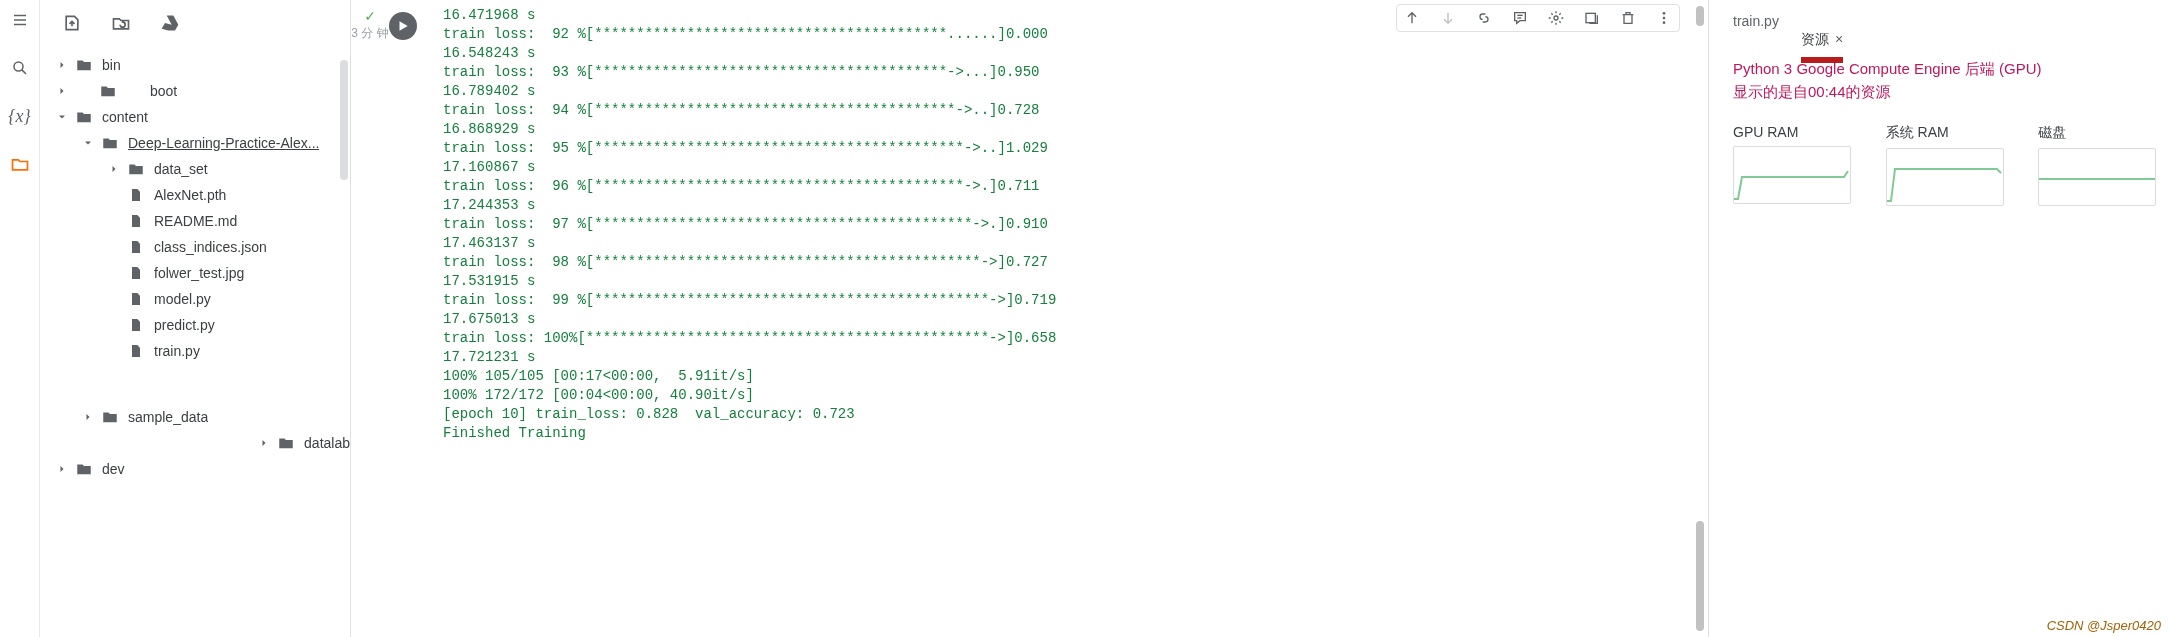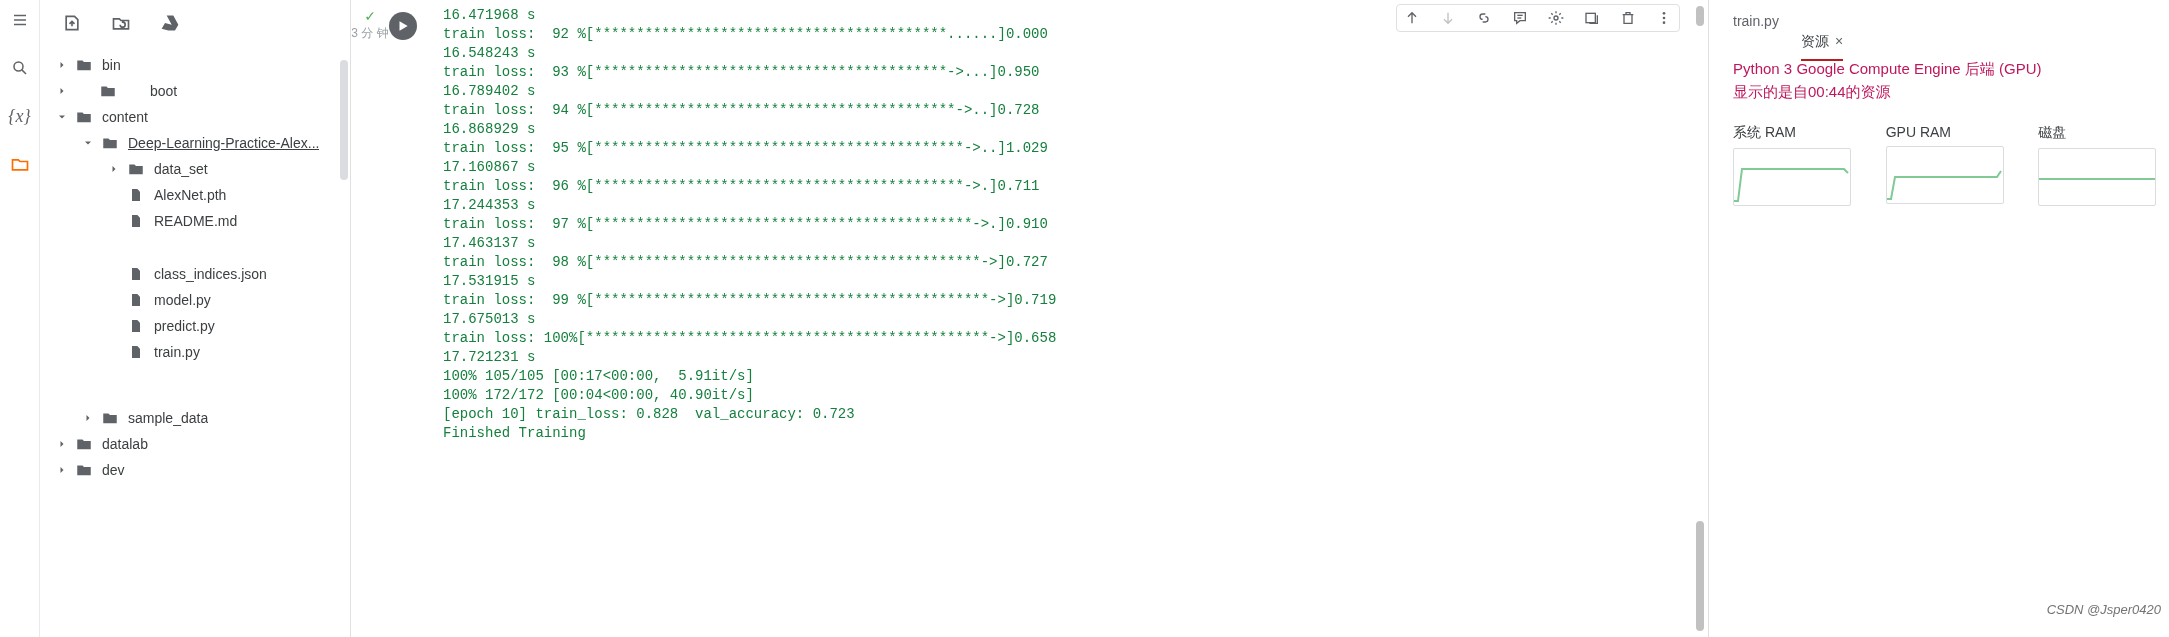--- a/index.html
+++ b/index.html
@@ -27,29 +27,29 @@
 .output-wrap { flex: 1; position: relative; background: #fff; }
 .output { font-family: "Courier New", monospace; font-size: 14px; line-height: 19px; color: #15803d; white-space: pre; padding: 6px 0 10px 18px; }
 .cell-toolbar { position: absolute; top: 4px; right: 28px; display: flex; gap: 18px; background: #fff; padding: 4px 6px; border: 1px solid #e0e0e0; border-radius: 4px; }
 .cell-toolbar .ic { color: #5f6368; width: 18px; height: 18px; display: flex; align-items: center; justify-content: center; cursor: pointer; }
 .vscroll { position: absolute; right: 4px; top: 0; bottom: 0; width: 10px; }
 .vscroll-thumb { position: absolute; right: 0; width: 8px; background: #c1c1c1; border-radius: 4px; }
 
 .rightpane { width: 460px; display: flex; flex-direction: column; padding-left: 12px; }
 .tabs { display: flex; align-items: center; height: 42px; gap: 22px; padding-left: 12px; }
 .tab { color: #5f6368; font-size: 14px; cursor: pointer; padding: 8px 0; }
-.tab.active { color: #3c4043; border-bottom: 2px solid #b91c1c; margin-top: 44px; }
+.tab.active { color: #3c4043; border-bottom: 6px solid #b91c1c; margin-top: 44px; }
 .tab-close { margin-left: 6px; color: #5f6368; }
 .res-body { padding: 18px 12px 0 12px; }
 .res-line { font-size: 15px; color: #be185d; margin-bottom: 4px; }
 .charts { display: flex; gap: 34px; margin-top: 22px; }
 .chart { width: 130px; }
 .chart-title { font-size: 14px; color: #3c4043; margin-bottom: 6px; }
 .chart-box { width: 118px; height: 58px; border: 1px solid #dadce0; border-radius: 2px; position: relative; overflow: hidden; }
-.watermark { position: absolute; right: 8px; bottom: 20px; color: #737373; font-size: 13px; font-style: italic; }
+.watermark { position: absolute; right: 8px; bottom: 4px; color: #a16207; font-size: 13px; font-style: italic; }
 
 .scroll-outer { position: absolute; left: 340px; top: 60px; width: 10px; height: 560px; }
 .scroll-outer .thumb { position: absolute; top: 0; width: 8px; height: 120px; background: #dadce0; border-radius: 4px; }
 </style>
 </head>
 <body>
 
 <div class="app">
 
   <div class="leftbar">
@@ -166,36 +166,45 @@
         </div>
         <div class="tree-row" style="padding-left: 66px;">
           <span class="tree-arrow"></span>
           <span class="tree-icon">
             <svg width="16" height="18" viewBox="0 0 24 24" fill="currentColor">
               <path d="M6 3 H14 L18 7 V21 H6 Z"></path>
             </svg>
           </span>
           <span class="tree-label">README.md</span>
         </div>
-        <div class="tree-row" style="padding-left: 66px; margin-top: 27px;">
+        <div class="tree-row" style="padding-left: 66px;">
           <span class="tree-arrow"></span>
           <span class="tree-icon">
             <svg width="16" height="18" viewBox="0 0 24 24" fill="currentColor">
               <path d="M6 3 H14 L18 7 V21 H6 Z"></path>
             </svg>
           </span>
           <span class="tree-label">class_indices.json</span>
         </div>
         <div class="tree-row" style="padding-left: 66px;">
           <span class="tree-arrow"></span>
           <span class="tree-icon">
             <svg width="16" height="18" viewBox="0 0 24 24" fill="currentColor">
               <path d="M6 3 H14 L18 7 V21 H6 Z"></path>
             </svg>
           </span>
+          <span class="tree-label">folwer_test.jpg</span>
+        </div>
+        <div class="tree-row" style="padding-left: 66px;">
+          <span class="tree-arrow"></span>
+          <span class="tree-icon">
+            <svg width="16" height="18" viewBox="0 0 24 24" fill="currentColor">
+              <path d="M6 3 H14 L18 7 V21 H6 Z"></path>
+            </svg>
+          </span>
           <span class="tree-label">model.py</span>
         </div>
         <div class="tree-row" style="padding-left: 66px;">
           <span class="tree-arrow"></span>
           <span class="tree-icon">
             <svg width="16" height="18" viewBox="0 0 24 24" fill="currentColor">
               <path d="M6 3 H14 L18 7 V21 H6 Z"></path>
             </svg>
           </span>
           <span class="tree-label">predict.py</span>
@@ -215,21 +224,21 @@
               <path d="M9 6 L15 12 L9 18 Z"></path>
             </svg>
           </span>
           <span class="tree-icon">
             <svg width="18" height="18" viewBox="0 0 24 24" fill="currentColor">
               <path d="M3 6 L3 19 L21 19 L21 8 L12 8 L10 6 Z"></path>
             </svg>
           </span>
           <span class="tree-label">sample_data</span>
         </div>
-        <div class="tree-row" style="padding-left: 14px;">
+        <div class="tree-row" style="padding-left: 14px; justify-content: flex-end;">
           <span class="tree-arrow">
             <svg width="12" height="12" viewBox="0 0 24 24" fill="currentColor">
               <path d="M9 6 L15 12 L9 18 Z"></path>
             </svg>
           </span>
           <span class="tree-icon">
             <svg width="18" height="18" viewBox="0 0 24 24" fill="currentColor">
               <path d="M3 6 L3 19 L21 19 L21 8 L12 8 L10 6 Z"></path>
             </svg>
           </span>
@@ -351,29 +360,29 @@
   <div class="rightpane">
     <div class="tabs" id="tabs">
         <div class="tab"><span>train.py</span></div>
         <div class="tab active"><span>资源</span><span class="tab-close">×</span></div>
       </div>
     <div class="res-body">
       <div class="res-line">Python 3 Google Compute Engine 后端 (GPU)</div>
       <div class="res-line">显示的是自00:44的资源</div>
       <div class="charts" id="charts">
           <div class="chart">
+            <div class="chart-title">GPU RAM</div>
+            <div class="chart-box"><svg width="118" height="58" viewBox="0 0 118 58">
+                <path d="M0,52 L4,52 L8,30 L110,30 L114,24" fill="none" stroke="#81c995" stroke-width="2"></path>
+              </svg></div>
+          </div>
+          <div class="chart">
             <div class="chart-title">系统 RAM</div>
             <div class="chart-box"><svg width="118" height="58" viewBox="0 0 118 58">
                 <path d="M0,52 L4,52 L8,20 L110,20 L114,24" fill="none" stroke="#81c995" stroke-width="2"></path>
-              </svg></div>
-          </div>
-          <div class="chart">
-            <div class="chart-title">GPU RAM</div>
-            <div class="chart-box"><svg width="118" height="58" viewBox="0 0 118 58">
-                <path d="M0,52 L4,52 L8,30 L110,30 L114,24" fill="none" stroke="#81c995" stroke-width="2"></path>
               </svg></div>
           </div>
           <div class="chart">
             <div class="chart-title">磁盘</div>
             <div class="chart-box"><svg width="118" height="58" viewBox="0 0 118 58">
                 <path d="M0,30 L118,30" fill="none" stroke="#81c995" stroke-width="2"></path>
               </svg></div>
           </div>
         </div>
     </div>

